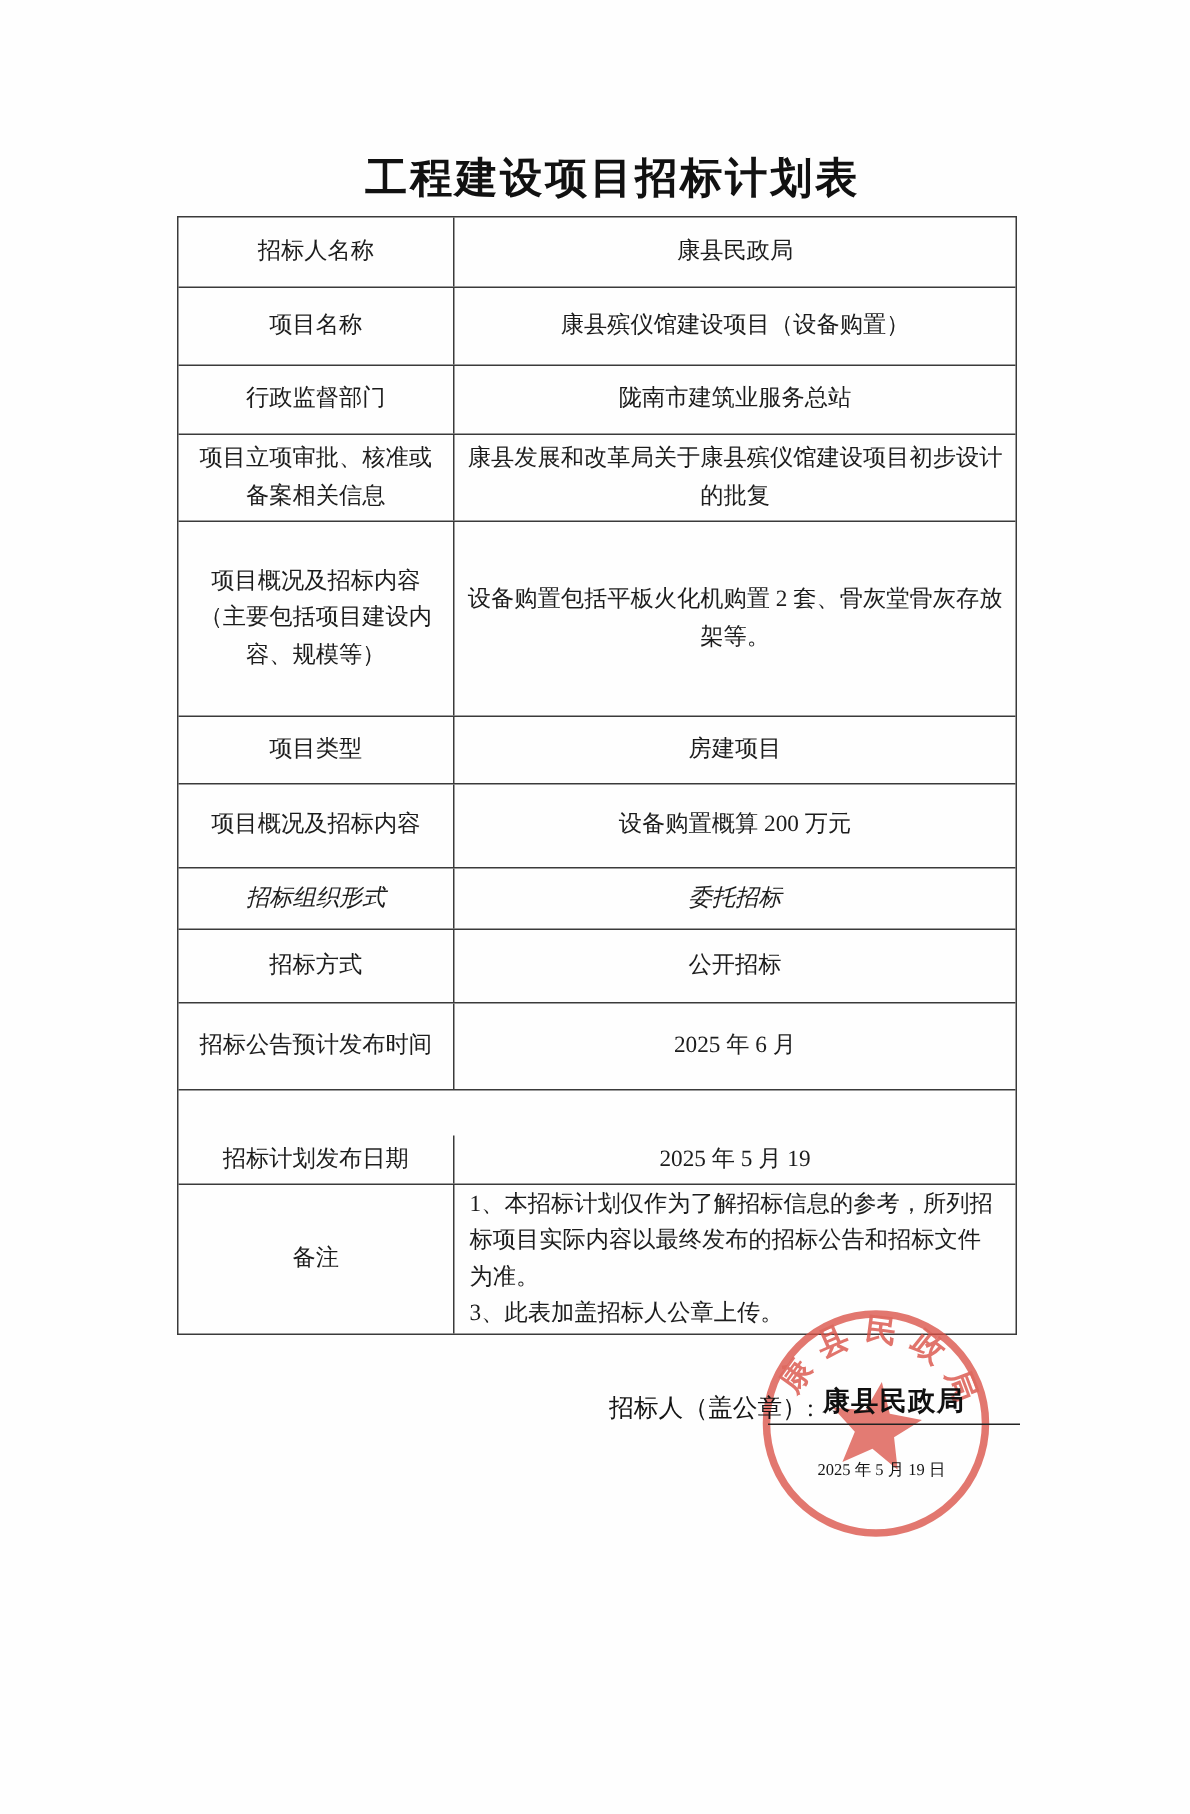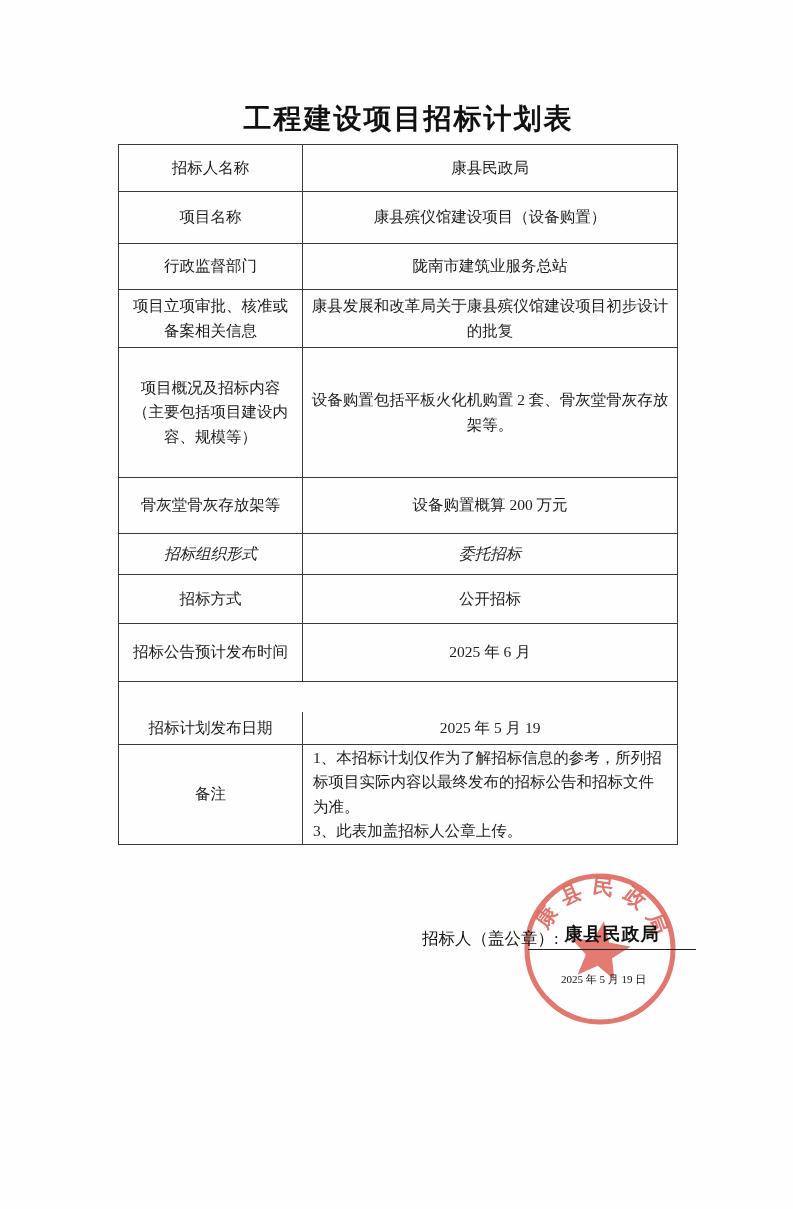--- a/index.html
+++ b/index.html
@@ -48,21 +48,21 @@
   }
   .cell.value { flex: 1; }
   .cell.value.left {
     flex-direction: column;
     align-items: flex-start;
     justify-content: center;
     text-align: left;
     padding: 6px 10px;
   }
   .cell.value.left .line { width: 100%; }
-  .signature-area { position: absolute; left: 16px; top: 0; width: 748px; height: 1209px; pointer-events: none; }
+  .signature-area { position: absolute; left: 0; top: 0; width: 748px; height: 1209px; pointer-events: none; }
   .sig-label {
     position: absolute;
     left: 406px; top: 928px;
     font-size: 16.5px;
     color: #141414;
     z-index: 3;
   }
   .sig-name-wrap {
     position: absolute;
     left: 512px; top: 922px;
@@ -113,22 +113,26 @@
       <div class="cell value">陇南市建筑业服务总站</div>
     </div>
     <div class="trow" style="height: 58px;">
       <div class="cell label">项目立项审批、核准或备案相关信息</div>
       <div class="cell value">康县发展和改革局关于康县殡仪馆建设项目初步设计的批复</div>
     </div>
     <div class="trow" style="height: 130px;">
       <div class="cell label">项目概况及招标内容（主要包括项目建设内容、规模等）</div>
       <div class="cell value">设备购置包括平板火化机购置 2 套、骨灰堂骨灰存放架等。</div>
     </div>
+    <div class="trow" style="height: 45px;">
+      <div class="cell label">项目类型</div>
+      <div class="cell value">房建项目</div>
+    </div>
     <div class="trow" style="height: 56px;">
-      <div class="cell label">骨灰堂骨灰存放架等</div>
+      <div class="cell label">项目概况及招标内容</div>
       <div class="cell value">设备购置概算 200 万元</div>
     </div>
     <div class="trow" style="height: 41px; font-style: italic;">
       <div class="cell label">招标组织形式</div>
       <div class="cell value">委托招标</div>
     </div>
     <div class="trow" style="height: 49px;">
       <div class="cell label">招标方式</div>
       <div class="cell value">公开招标</div>
     </div>

